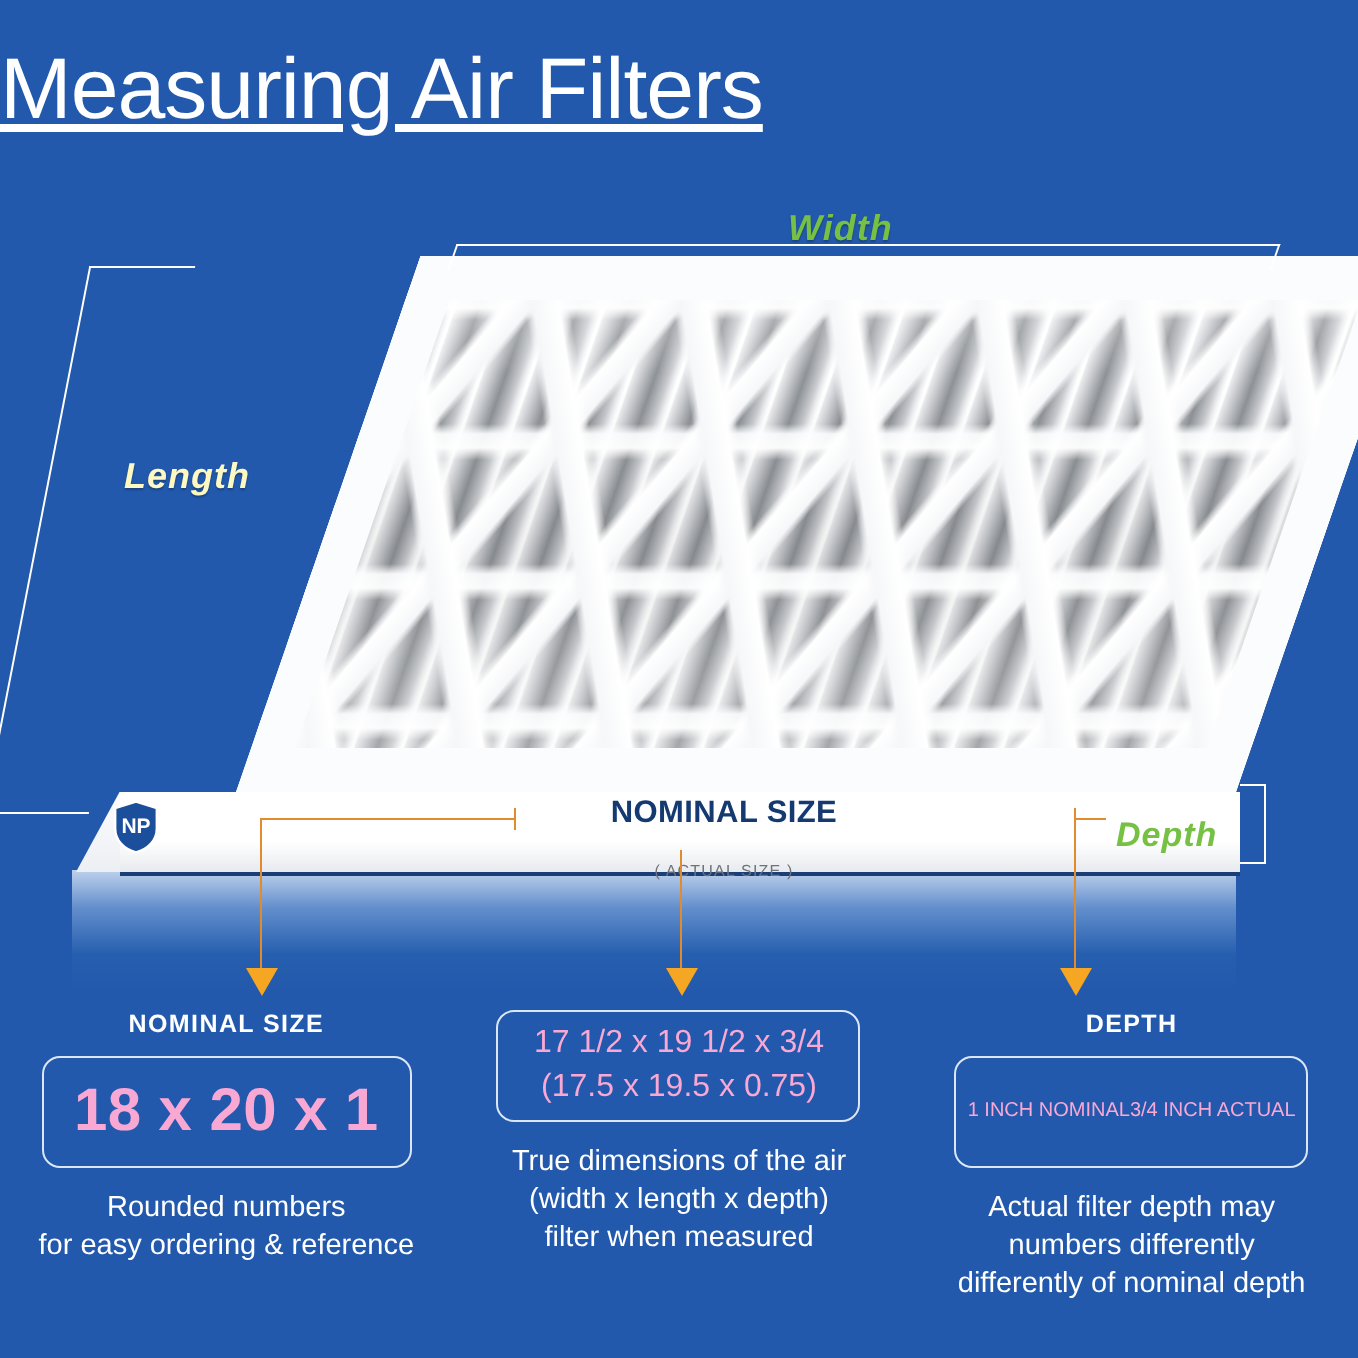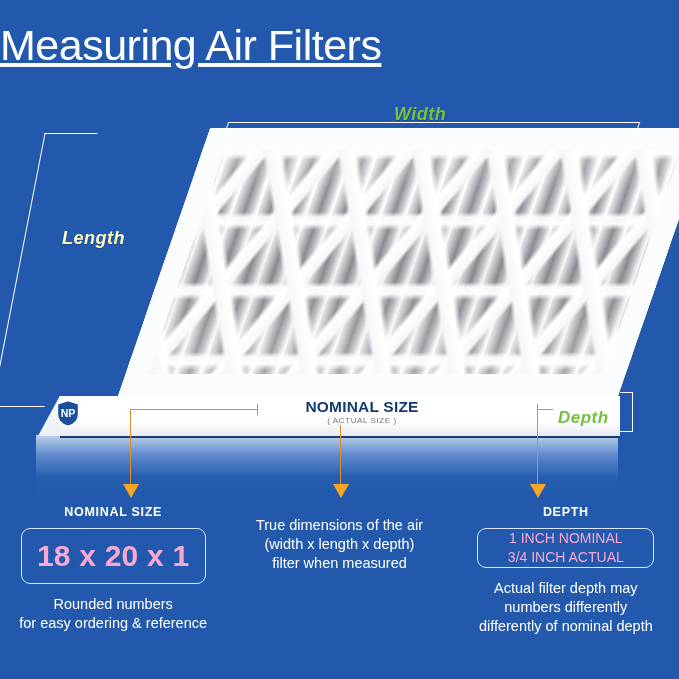--- a/index.html
+++ b/index.html
@@ -253,21 +253,21 @@
     font-weight: bold;
     letter-spacing: 0.2px;
     line-height: 1;
     display: block;
   }
   .edge-caption .sub {
     color: #6f7279;
     font-size: 8px;
     letter-spacing: 0.6px;
     display: block;
-    margin-top: 1px;
+    margin-top: 16px;
   }
   .conn-h {
     position: absolute;
     height: 0;
     border-top: 1.6px solid #e08b2e;
   }
   .conn-v {
     position: absolute;
     width: 0;
     border-left: 1.6px solid #e08b2e;
@@ -326,23 +326,23 @@
   }
   .box-actual {
     width: 182px;
     height: 56px;
     flex-direction: column;
     font-size: 16px;
     line-height: 1.35;
   }
   .box-depth {
     width: 177px;
-    height: 40px;
-    flex-direction: column;
-    font-size: 14px;
+    height: 56px;
+    flex-direction: row;
+    font-size: 10px;
     line-height: 1.35;
   }
   .card-note {
     color: #ffffff;
     font-size: 14.5px;
     line-height: 1.3;
     margin-top: 11px;
   }
 </style>
 </head>
@@ -414,20 +414,24 @@
       <div class="card-box box-nominal">
         <span>18 x 20 x 1</span>
       </div>
       <div class="card-note">
         <div>Rounded numbers</div>
         <div>for easy ordering &amp; reference</div>
       </div>
     </div>
 
     <div class="card">
+      <div class="card-box box-actual">
+        <span>17 1/2 x 19 1/2 x 3/4</span>
+        <span>(17.5 x 19.5 x 0.75)</span>
+      </div>
       <div class="card-note">
         <div>True dimensions of the air</div>
         <div>(width x length x depth)</div>
         <div>filter when measured</div>
       </div>
     </div>
 
     <div class="card">
       <div class="card-title">DEPTH</div>
       <div class="card-box box-depth">

